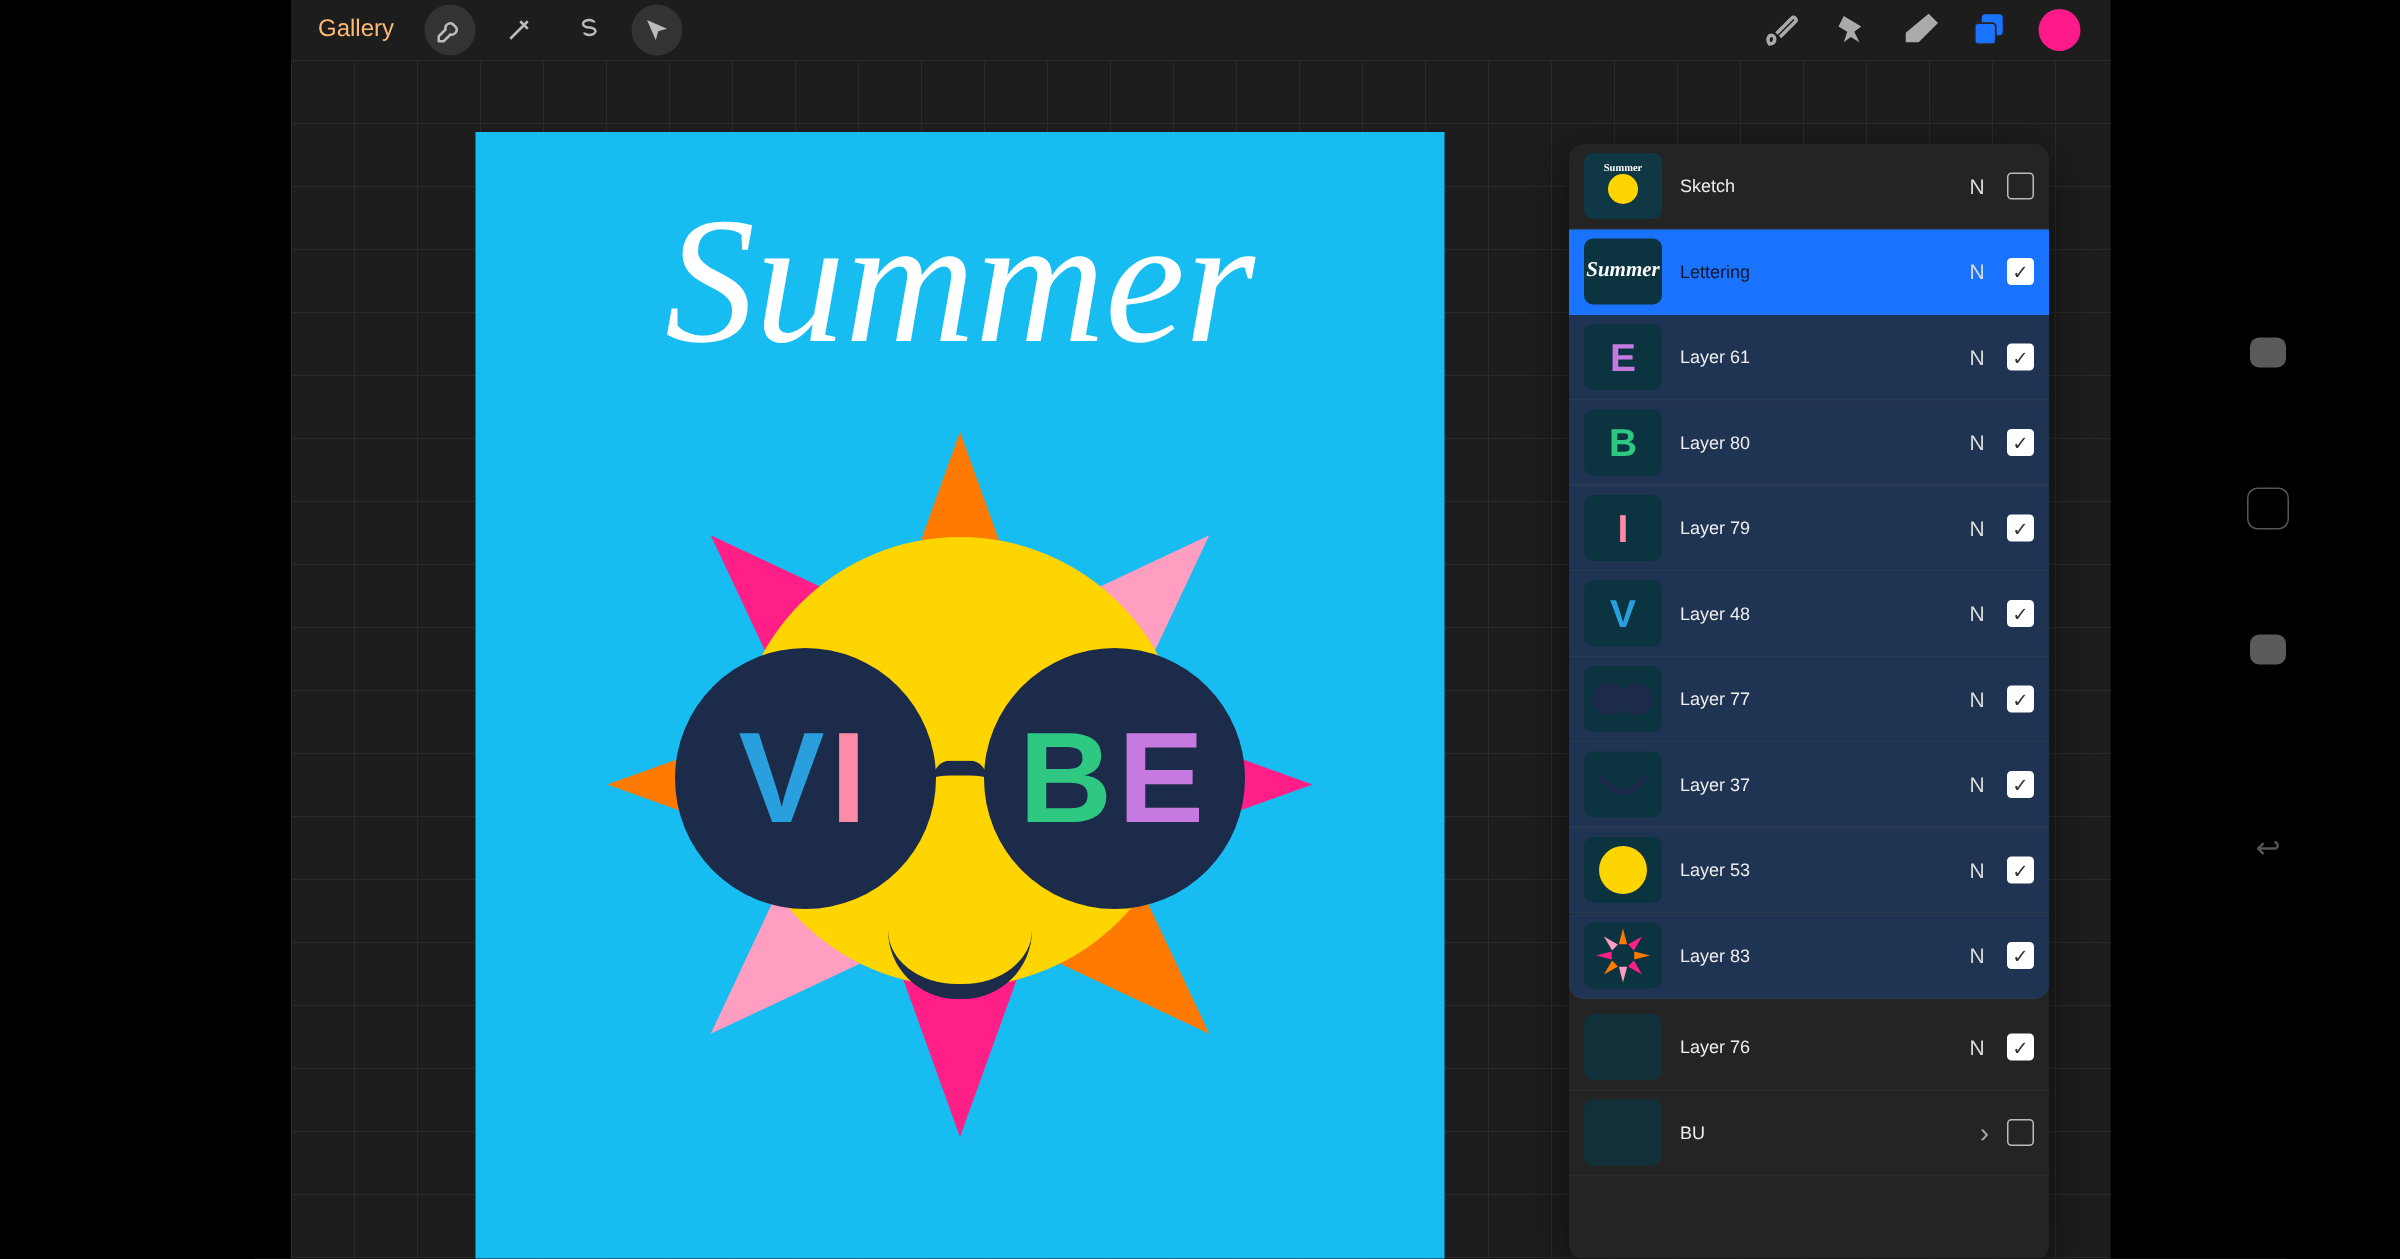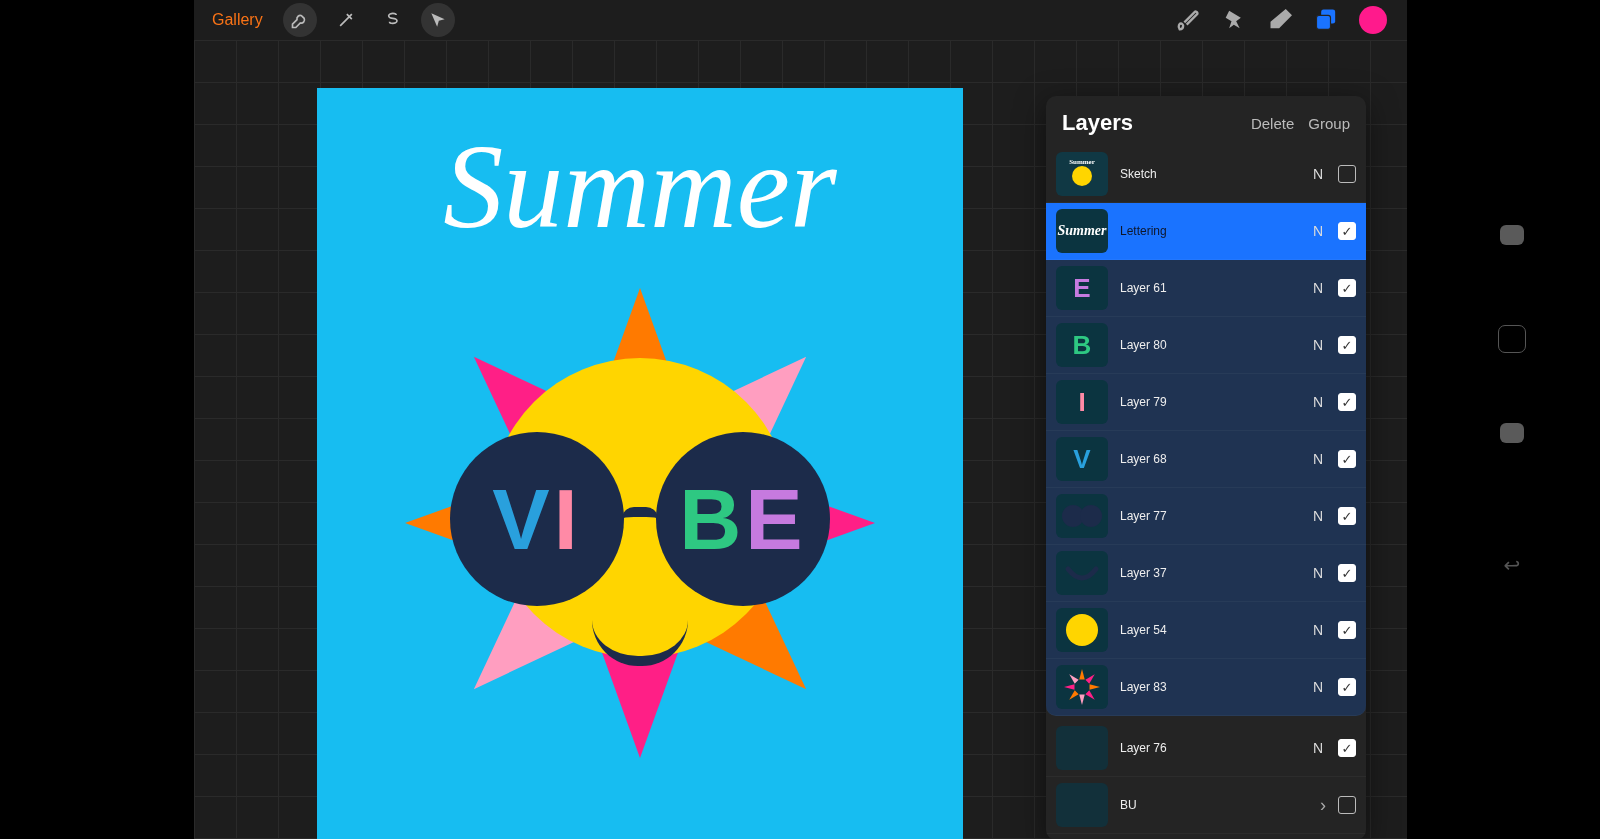--- a/index.html
+++ b/index.html
@@ -23,21 +23,21 @@
 
 
 .topbar {
   height: 40px;
   display: flex;
   align-items: center;
   padding: 0 10px;
   gap: 12px;
 }
 .gallery-btn {
-  color: #f97316;
+  color: #fdba74;
   font-size: 16px;
   padding: 6px 8px;
   cursor: pointer;
 }
 .tool-btn {
   width: 34px; height: 34px;
   border-radius: 50%;
   display: flex; align-items: center; justify-content: center;
   color: #bbb;
   cursor: pointer;
@@ -272,25 +272,20 @@
             <span class="lens-letter-b">B</span>
               <span class="lens-letter-e">E</span>
           </div>
           <div class="bridge"></div>
         </div>
         <div class="smile"></div>
       </div>
     </div>
 
     <div class="layers-panel">
-      <div class="layers-header">
-        <div class="layers-title">Layers</div>
-        <div class="action">Delete</div>
-        <div class="action">Group</div>
-      </div>
       <div class="layers-list">
           <div class="layer-row">
             <div class="thumb" style="background: rgb(16, 56, 68);">
               <svg viewBox="0 0 52 44">
                 <circle cx="26" cy="24" r="10" fill="#ffd500"></circle>
                 <text x="26" y="12" text-anchor="middle" font-size="7" fill="#fff" font-family="cursive">Summer</text>
               </svg>
             </div>
             <div class="layer-name">Sketch</div>
             <div class="blend">N</div>
@@ -315,21 +310,21 @@
             <div class="vis-check checked">✓</div>
           </div>
           <div class="layer-row grouped">
             <div class="thumb" style="color: rgb(255, 138, 166);">I</div>
             <div class="layer-name">Layer 79</div>
             <div class="blend">N</div>
             <div class="vis-check checked">✓</div>
           </div>
           <div class="layer-row grouped">
             <div class="thumb" style="color: rgb(41, 160, 221);">V</div>
-            <div class="layer-name">Layer 68</div>
+            <div class="layer-name">Layer 48</div>
             <div class="blend">N</div>
             <div class="vis-check checked">✓</div>
           </div>
           <div class="layer-row grouped">
             <div class="thumb">
               <svg viewBox="0 0 52 44">
                 <circle cx="17" cy="22" r="11" fill="#1c2b4a"></circle>
                 <circle cx="35" cy="22" r="11" fill="#1c2b4a"></circle>
               </svg>
             </div>
@@ -346,21 +341,21 @@
             <div class="layer-name">Layer 37</div>
             <div class="blend">N</div>
             <div class="vis-check checked">✓</div>
           </div>
           <div class="layer-row grouped">
             <div class="thumb" style="background: rgb(11, 52, 64);">
               <svg viewBox="0 0 52 44">
                 <circle cx="26" cy="22" r="16" fill="#ffd500"></circle>
               </svg>
             </div>
-            <div class="layer-name">Layer 54</div>
+            <div class="layer-name">Layer 53</div>
             <div class="blend">N</div>
             <div class="vis-check checked">✓</div>
           </div>
           <div class="layer-row grouped last-group">
             <div class="thumb" style="background: rgb(11, 52, 64);">
               <svg viewBox="0 0 52 44">
                 <polygon points="33.51498170277903,19.25681754035639 44,22 33.51498170277903,24.74318245964361" fill="#ff7a00"></polygon>
                 <polygon points="33.25361744177387,25.37417160328189 38.72792206135786,34.72792206135786 29.37417160328189,29.25361744177387" fill="#ff1f86"></polygon>
                 <polygon points="28.743182459643613,29.514981702779032 26,40 23.256817540356387,29.514981702779032" fill="#ff9ec0"></polygon>
                 <polygon points="22.62582839671811,29.25361744177387 13.272077938642145,34.72792206135786 18.74638255822613,25.37417160328189" fill="#ff7a00"></polygon>

